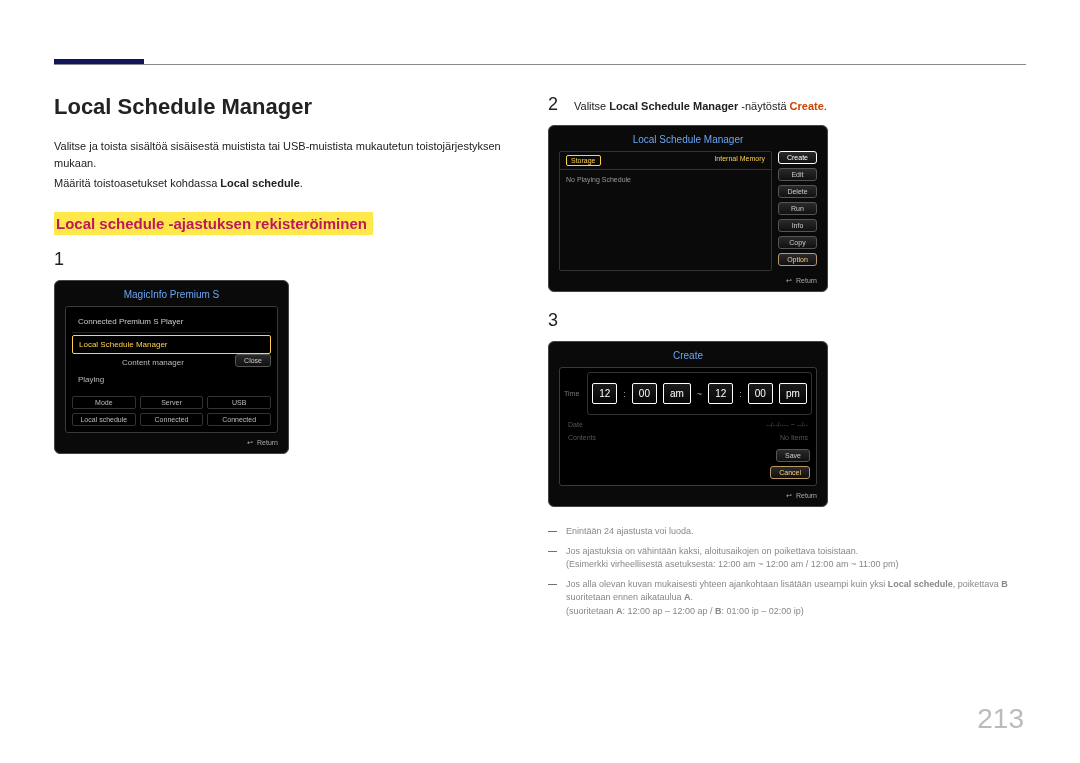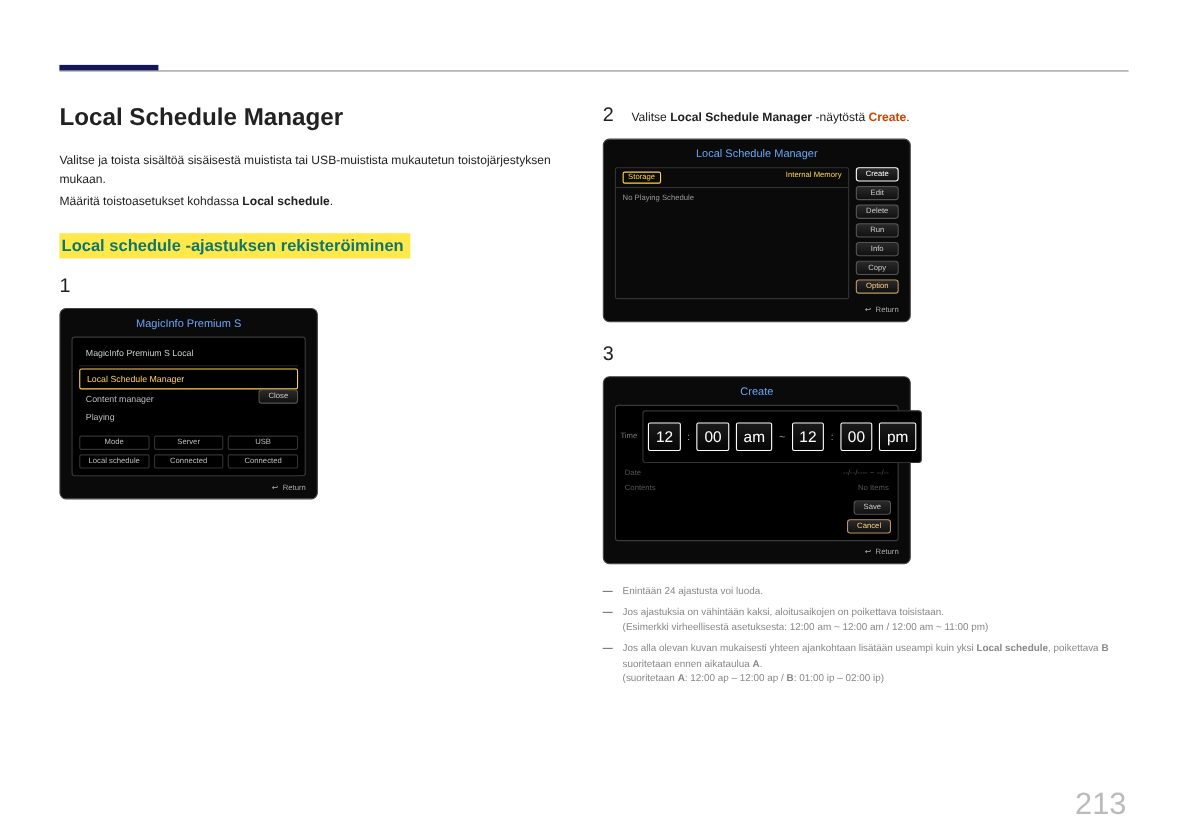--- a/index.html
+++ b/index.html
@@ -46,21 +46,21 @@
     font-size: 11px;
     line-height: 1.5;
     margin-bottom: 4px;
   }
   .accent { color: #c40; font-weight: bold; }
   h2.sub {
     display: inline-block;
     background: #ffe94a;
     font-size: 15px;
     font-weight: bold;
-    color: #0f766e;
+    color: #be185d;
     padding: 3px 6px 3px 2px;
     margin-top: 16px;
     margin-bottom: 14px;
   }
   .step {
     display: flex;
     gap: 10px;
     align-items: baseline;
     margin-bottom: 10px;
   }
@@ -173,21 +173,21 @@
     justify-content: center;
     padding: 10px 4px;
     border:1px solid #333;
     border-radius:3px;
     background:#000;
   }
   .time-box {
     background: linear-gradient(#1a1a1a,#060606);
     border:1px solid #fff;
     color:#fff;
-    font-size:14px;
+    font-size:10px;
     padding:4px 6px;
     border-radius:2px;
     min-width: 20px;
     text-align:center;
   }
   .time-sep { color:#aaa; font-size:9px; }
   .panelC .row2 { display:flex; justify-content:space-between; padding:6px 4px; color:#555; font-size:7px; }
   .panelC .btn-col2 { display:flex; flex-direction:column; gap:4px; align-items:flex-end; padding:2px 2px 2px 0; }
 
   .notes {
@@ -200,21 +200,21 @@
     display: flex;
     gap: 8px;
     margin-bottom: 6px;
   }
   .notes .dash .m { color:#666; font-weight:bold; min-width: 10px; }
   .notes .boldg { font-weight: bold; color:#888; }
 
   .page-num {
     position: absolute;
     right: 56px;
-    bottom: 16px;
+    bottom: 28px;
     font-size: 28px;
     color: #bbb;
     font-weight: 300;
   }
 
   .sp1 { width: 235px; margin-top:6px; }
   .sp2 { width: 280px; margin-top:6px; margin-bottom:18px; }
   .sp3 { width: 280px; margin-top:6px; }
 </style>
 </head>
@@ -237,25 +237,25 @@
     <h2 class="sub">Local schedule -ajastuksen rekisteröiminen</h2>
 
     <div class="step">
       <div class="num">1</div>
     </div>
 
     
     <div class="panel sp1">
       <div class="panel-title">MagicInfo Premium S</div>
       <div class="panel-inner">
-        <div class="menu-player">MagicInfo Premium S Local</div>
+        <div class="menu-player">Connected Premium S Player</div>
         <div style="height:1px;background:#222;margin:2px 0;"></div>
         <div class="menu-item sel">Local Schedule Manager</div>
         <div style="display:flex;align-items:center;">
-          <div class="menu-item" style="flex:1;border:none;">Content manager</div>
+          <div class="menu-item" style="flex:1;border:none;margin-left:44px;">Content manager</div>
           <div class="btn close-btn">Close</div>
         </div>
         <div class="menu-item" style="border:none;">Playing</div>
         <div class="status-grid">
           <div>Mode</div>
           <div>Server</div>
           <div>USB</div>
           <div>Local schedule</div>
           <div>Connected</div>
           <div>Connected</div>

